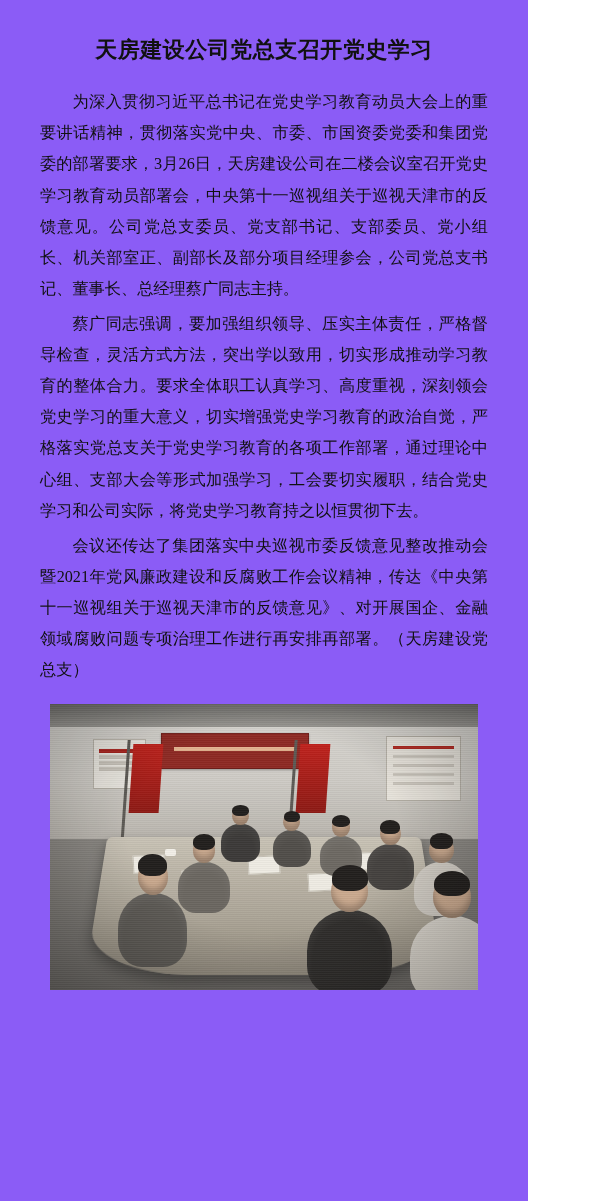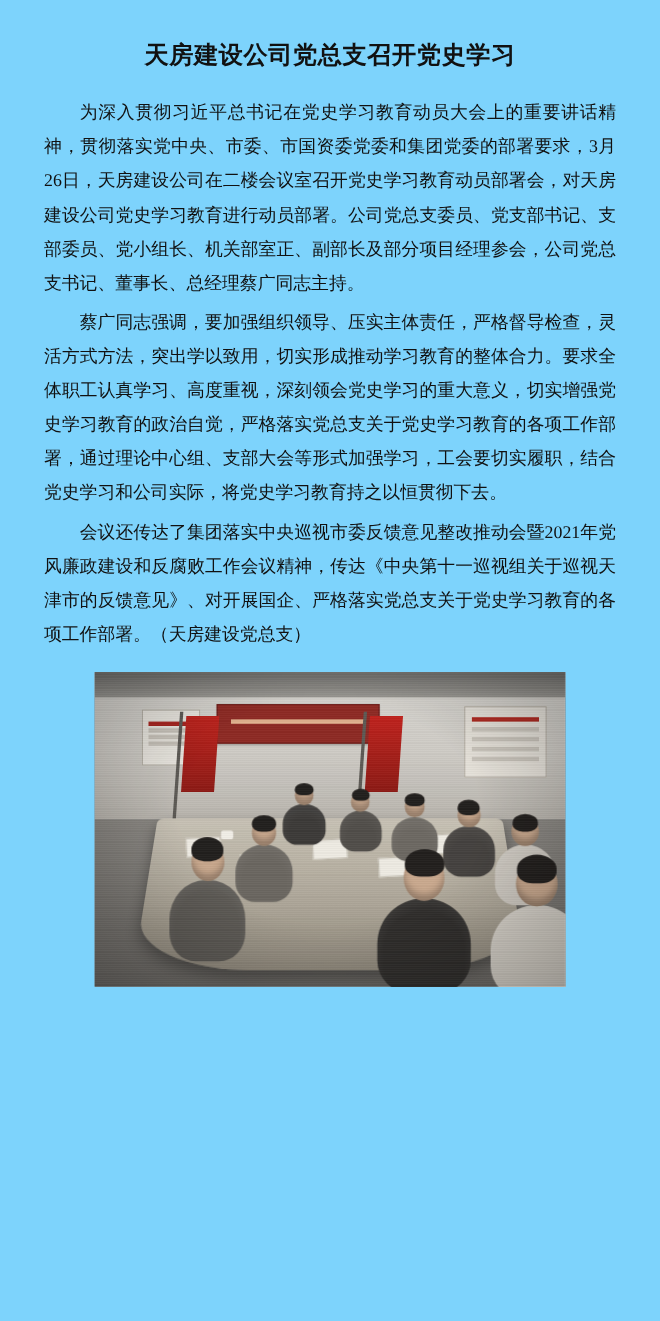--- a/index.html
+++ b/index.html
@@ -8,25 +8,25 @@
     background: #ffffff;
   }
   body {
     width: 600px;
     min-height: 1201px;
     font-family: "Liberation Serif", "DejaVu Serif", serif;
     color: #1a1a1a;
     -webkit-font-smoothing: antialiased;
   }
   .page {
-    width: 600px;
+    width: 528px;
     min-height: 1201px;
     box-sizing: border-box;
     padding: 34px 40px 20px 40px;
-    background: #7dd3fc;
+    background: #8b5cf6;
     position: relative;
   }
   .doc-title {
     font-size: 22px;
     font-weight: bold;
     line-height: 1.42;
     text-align: center;
     letter-spacing: 0.5px;
     color: #111111;
     margin: 0 0 22px 0;
@@ -221,23 +221,23 @@
 </head>
 <body>
 
 <div class="page">
 
   <h1 class="doc-title">
     <span class="title-line">天房建设公司党总支召开党史学习</span>
   </h1>
 
   <div class="body-copy">
-    <p>为深入贯彻习近平总书记在党史学习教育动员大会上的重要讲话精神，贯彻落实党中央、市委、市国资委党委和集团党委的部署要求，3月26日，天房建设公司在二楼会议室召开党史学习教育动员部署会，对天房建设公司党史学习教育进行动员部署。公司党总支委员、党支部书记、支部委员、党小组长、机关部室正、副部长及部分项目经理参会，公司党总支书记、董事长、总经理蔡广同志主持。</p>
+    <p>为深入贯彻习近平总书记在党史学习教育动员大会上的重要讲话精神，贯彻落实党中央、市委、市国资委党委和集团党委的部署要求，3月26日，天房建设公司在二楼会议室召开党史学习教育动员部署会，中央第十一巡视组关于巡视天津市的反馈意见。公司党总支委员、党支部书记、支部委员、党小组长、机关部室正、副部长及部分项目经理参会，公司党总支书记、董事长、总经理蔡广同志主持。</p>
     <p>蔡广同志强调，要加强组织领导、压实主体责任，严格督导检查，灵活方式方法，突出学以致用，切实形成推动学习教育的整体合力。要求全体职工认真学习、高度重视，深刻领会党史学习的重大意义，切实增强党史学习教育的政治自觉，严格落实党总支关于党史学习教育的各项工作部署，通过理论中心组、支部大会等形式加强学习，工会要切实履职，结合党史学习和公司实际，将党史学习教育持之以恒贯彻下去。</p>
-    <p>会议还传达了集团落实中央巡视市委反馈意见整改推动会暨2021年党风廉政建设和反腐败工作会议精神，传达《中央第十一巡视组关于巡视天津市的反馈意见》、对开展国企、严格落实党总支关于党史学习教育的各项工作部署。（天房建设党总支）</p>
+    <p>会议还传达了集团落实中央巡视市委反馈意见整改推动会暨2021年党风廉政建设和反腐败工作会议精神，传达《中央第十一巡视组关于巡视天津市的反馈意见》、对开展国企、金融领域腐败问题专项治理工作进行再安排再部署。（天房建设党总支）</p>
   </div>
 
   <div class="photo-wrap">
     <div class="photo">
       <div class="ph-wall"></div>
       <div class="ph-wall-top"></div>
       <div class="ph-board-left"></div>
       <div class="ph-banner"></div>
       <div class="ph-board-right"></div>
       <div class="ph-flag-a"></div>

